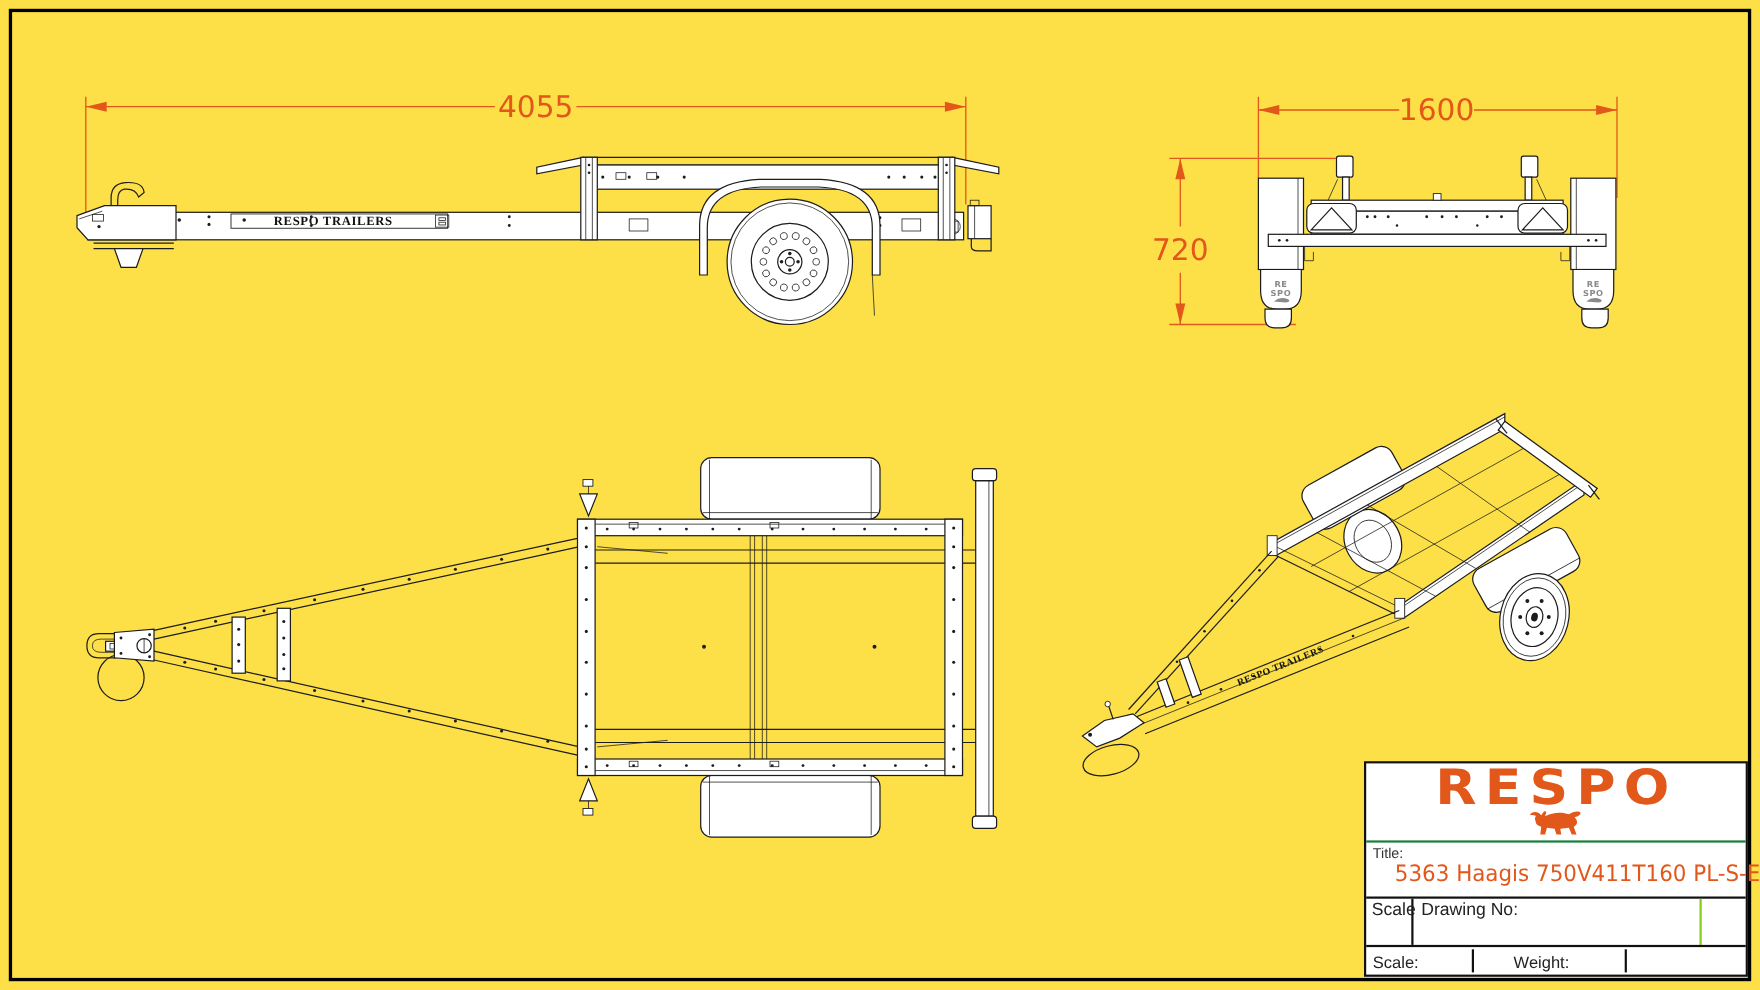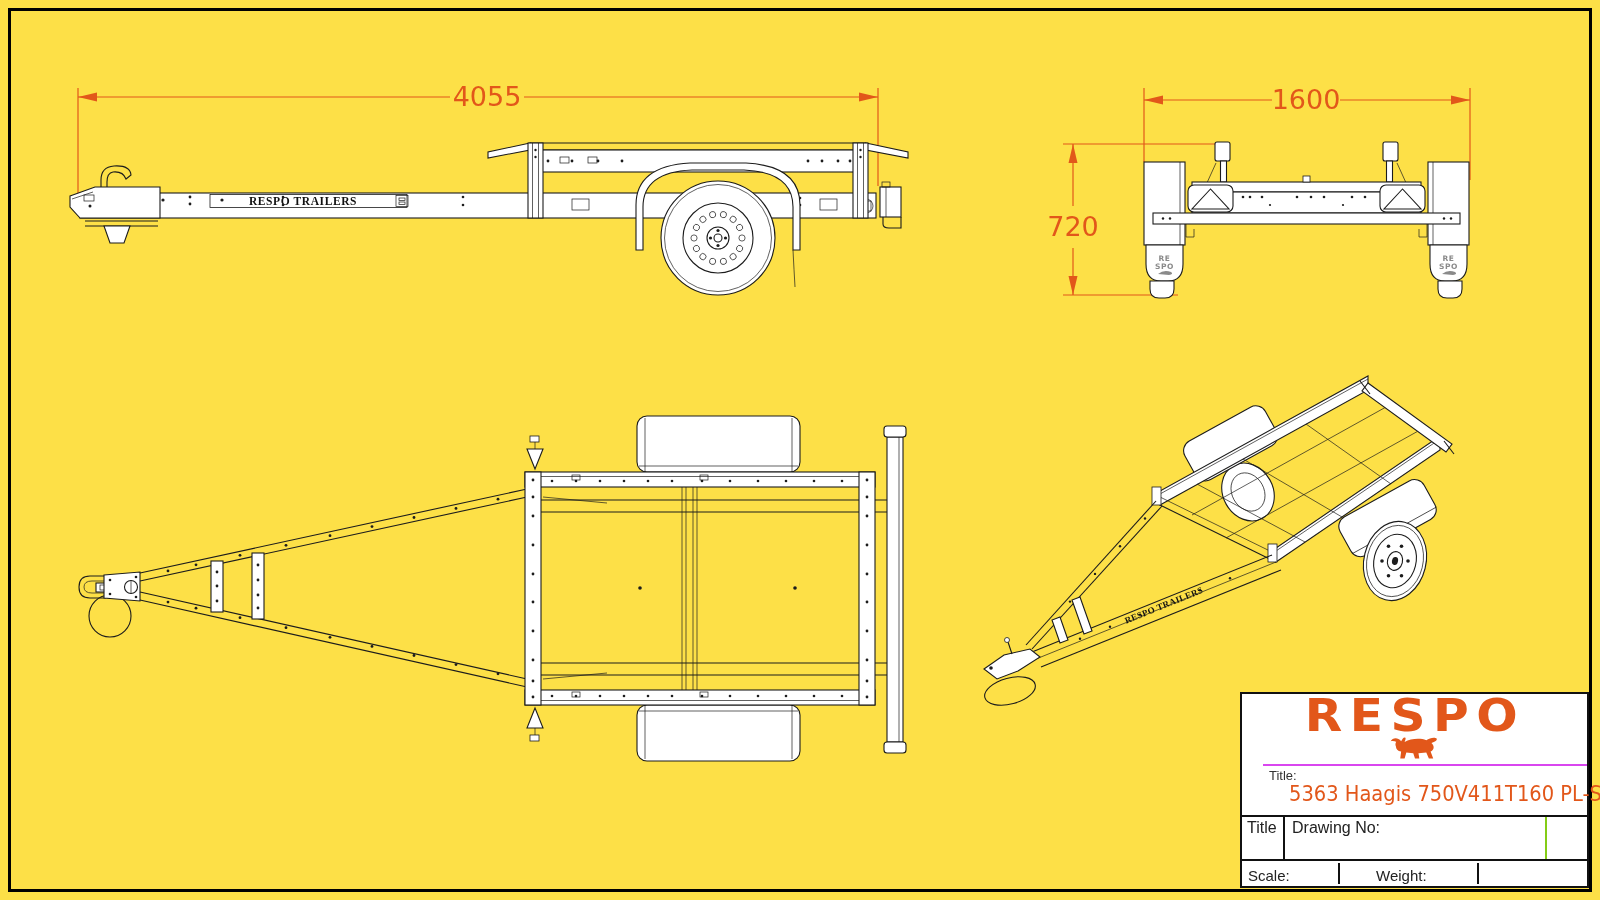--- a/index.html
+++ b/index.html
@@ -24,21 +24,21 @@
   text.fndtxt{fill:#8a8a8a;font-family:"DejaVu Sans",sans-serif;font-weight:bold;
               font-size:7.5px;letter-spacing:0.5px;}
   
   .title-block{position:absolute;left:1240px;top:692px;width:349px;height:196px;
                border:2px solid #111;box-sizing:border-box;display:flex;
                flex-direction:column;background:#fff;}
   .tb-logo{height:70px;display:flex;flex-direction:column;align-items:center;
            justify-content:center;}
   .tb-wordmark{color:#E2571A;font-weight:800;font-size:46px;line-height:40px;
                letter-spacing:7px;transform:scale(1.06,0.96);font-family:"DejaVu Sans",sans-serif;}
-  .tb-titlerow{height:51px;border-top:2px solid #d946ef;position:relative;box-sizing:border-box;margin-left:21px;}
+  .tb-titlerow{height:51px;border-top:2px solid #15803d;position:relative;box-sizing:border-box;}
   .tb-titlelabel{position:absolute;top:2px;left:6px;font-size:13px;color:#333;}
   .tb-titlevalue{position:absolute;top:16px;left:26px;color:#E2571A;font-size:20.5px;
                  white-space:nowrap;transform:scaleX(0.95);transform-origin:left;
                  font-family:"DejaVu Sans",sans-serif;}
   .tb-sizerow{height:44px;border-top:2px solid #111;display:flex;box-sizing:border-box;}
   .tb-size{width:43px;border-right:2px solid #111;font-size:16px;color:#222;
            padding:2px 0 0 5px;box-sizing:border-box;}
   .tb-drawno{flex:1;border-right:2px solid #84cc16;font-size:16px;color:#222;
              padding:2px 0 0 7px;box-sizing:border-box;}
   .tb-sizeempty{width:40px;}
@@ -501,21 +501,21 @@
       <svg width="56" height="26" viewBox="0 0 64 30">
         <path d="M10 12 C8 7 12 4 16 6 L18 3 C19 1 22 1 21 4 L20 7 C27 3 38 2 45 5 C49 2 55 1 57 3 C58 5 55 7 51 8 C55 12 54 16 50 18 L53 26 L48 26 L45 19 L36 20 L37 26 L32 26 L30 20 L22 19 L20 26 L15 26 L16 18 C12 17 10 15 10 12 Z" fill="#E2571A"></path>
         <path d="M16 6 C12 1 6 2 4 6 C8 5 12 7 14 9 Z" fill="#E2571A"></path>
       </svg>
     </div>
     <div class="tb-titlerow">
       <span class="tb-titlelabel">Title:</span>
       <div class="tb-titlevalue">5363 Haagis 750V411T160 PL-S-EU1.</div>
     </div>
     <div class="tb-sizerow">
-      <div class="tb-size">Title</div>
+      <div class="tb-size">Scale</div>
       <div class="tb-drawno">Drawing No:</div>
       <div class="tb-sizeempty"></div>
     </div>
     <div class="tb-scalerow">
       <div class="tb-scale">Scale:</div>
       <div class="tb-weight">Weight:</div>
       <div class="tb-scaleempty"></div>
     </div>
   </div>
 </div>

